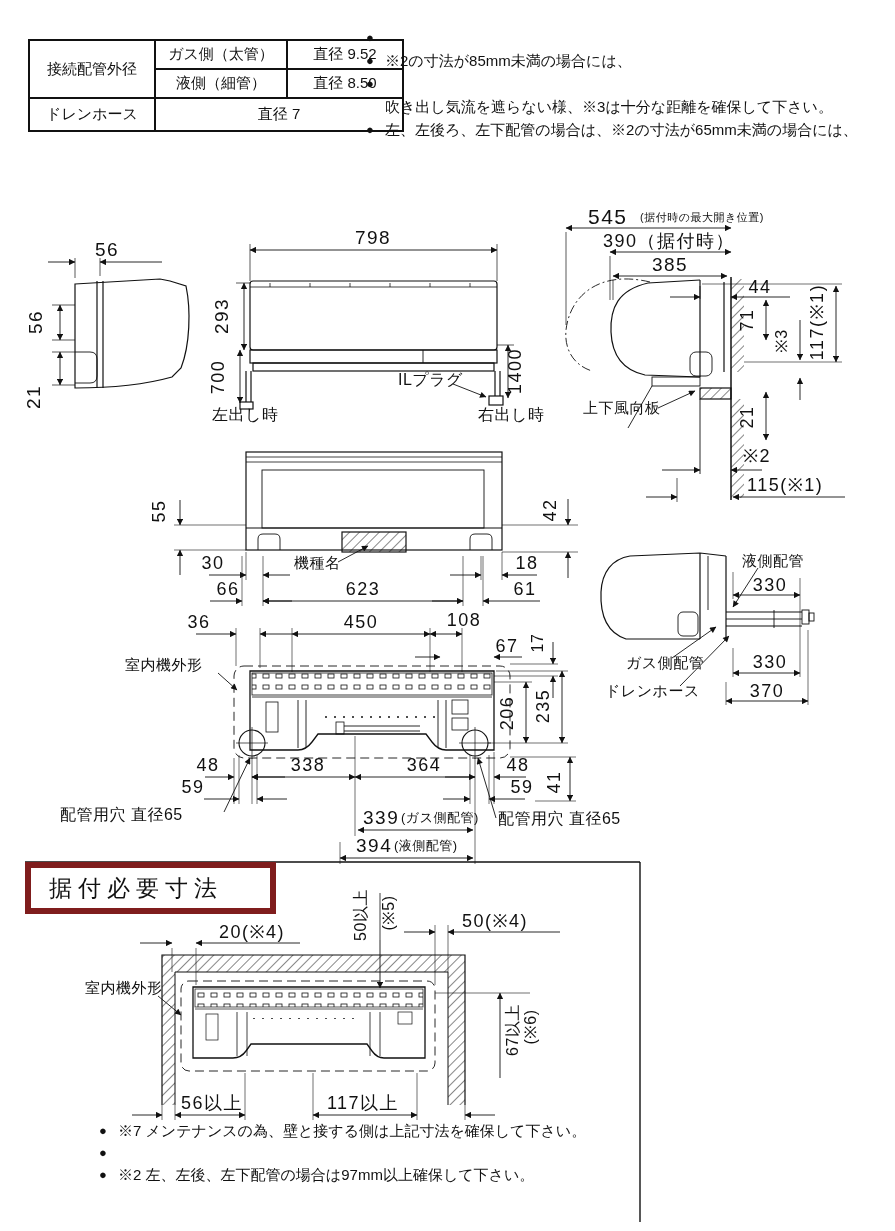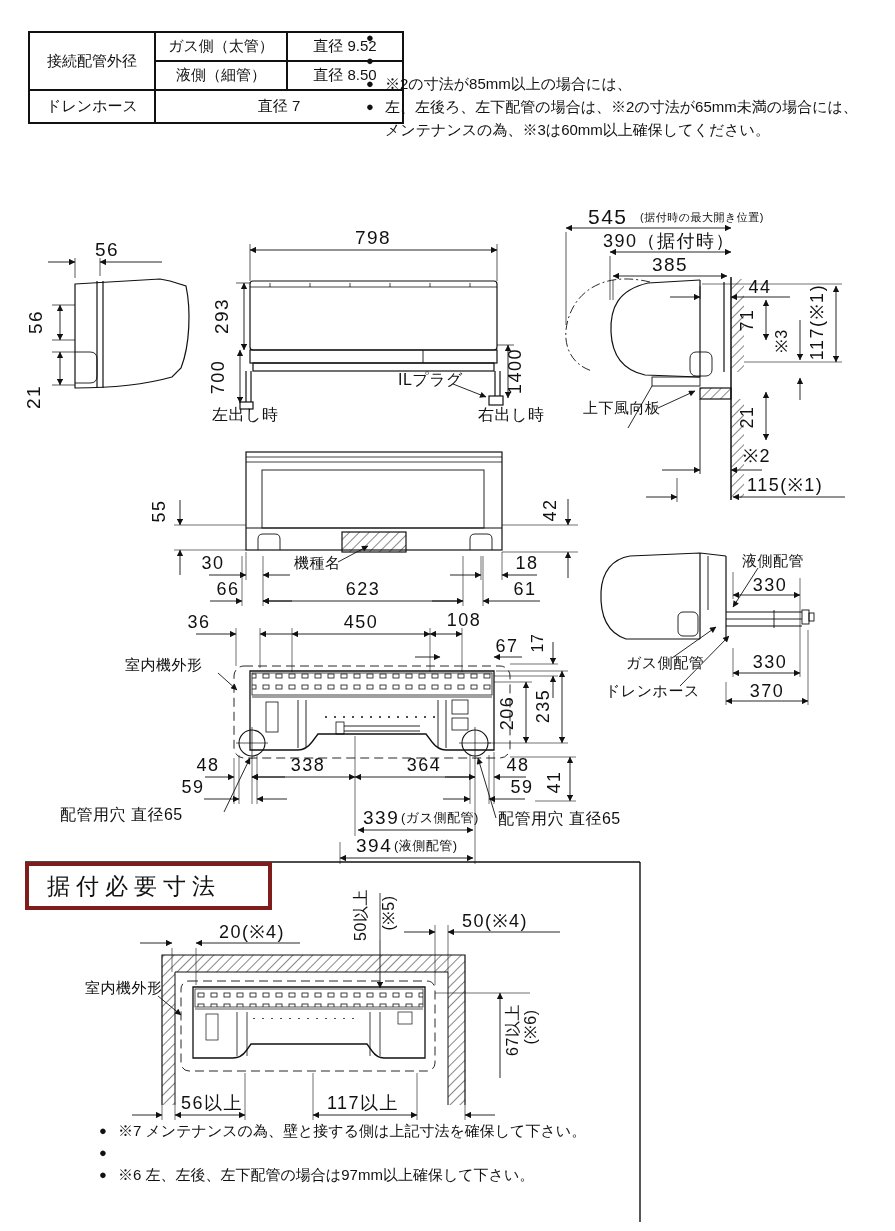--- a/index.html
+++ b/index.html
@@ -5,32 +5,32 @@
   html,body{margin:0;padding:0;background:#fff;}
   #page{position:relative;width:895px;height:1231px;background:#fff;overflow:hidden;
         font-family:"Liberation Sans",sans-serif;color:#111;}
   svg{position:absolute;left:0;top:0;}
   svg text{fill:#111;font-family:"Liberation Sans",sans-serif;letter-spacing:0.5px;}
   .t11{font-size:11px;} .t13{font-size:13px;} .t15{font-size:15px;} .t16{font-size:16px;}
   .t18{font-size:18px;letter-spacing:1.5px;} .t19{font-size:19px;letter-spacing:1.5px;}
   .t21{font-size:21px;letter-spacing:1.5px;}
   .mid{text-anchor:middle;}
   
-  #spec{position:absolute;left:28px;top:31px;border-collapse:collapse;padding-left:40px;}
+  #spec{position:absolute;left:28px;top:39px;border-collapse:collapse;padding-left:40px;}
   #spec td{border:2px solid #111;font-size:15px;padding:0 6px;text-align:center;
            white-space:nowrap;background:#fff;}
   
   #notes{position:absolute;left:366px;top:26px;width:525px;font-size:15px;line-height:23px;}
   .note{display:flex;}
   .note .b{width:19px;flex:none;font-size:13px;}
   .cont{padding-left:19px;}
   
   #inotes{position:absolute;left:99px;top:1120px;font-size:15px;line-height:22px;}
   
-  #ttl{position:absolute;left:25px;top:862px;width:221px;height:40px;border:4px solid #7f1d1d;
+  #ttl{position:absolute;left:25px;top:862px;width:221px;height:40px;border:6px solid #7f1d1d;
        font-size:23px;letter-spacing:6px;display:flex;align-items:center;padding-left:18px;background:#fff;}
 </style>
 </head>
 <body>
 
 <div id="page">
 
 <table id="spec">
   <tbody>
         <tr>
@@ -48,30 +48,30 @@
   </tr>
 </tbody>
     </table>
 
 <div id="notes">
   <div class="note">
     <span class="b">●</span>
   </div>
   <div class="note">
     <span class="b">●</span>
-  </div>
-  <div class="note">
-    <span class="b">●</span>
-    <span>※2の寸法が85mm以上の場合には、</span>
-  </div>
+    <span>※2の寸法が85mm未満の場合には、</span>
+  </div>
+  <div class="note">
+    <span class="b">●</span>
+  </div>
+  <div class="cont">吹き出し気流を遮らない様、※3は十分な距離を確保して下さい。</div>
   <div class="note">
     <span class="b">●</span>
     <span>左、左後ろ、左下配管の場合は、※2の寸法が65mm未満の場合には、</span>
   </div>
-  <div class="cont">メンテナンスの為、※3は60mm以上確保してください。</div>
 </div>
 
 <svg width="895" height="1231" viewBox="0 0 895 1231">
   <defs>
     <marker id="ar" viewBox="0 0 10 10" refX="9.5" refY="5" markerWidth="10" markerHeight="7" orient="auto-start-reverse">
       <path d="M0,0 L10,5 L0,10 Z" fill="#111"></path>
     </marker>
     <pattern id="hatch" width="7" height="7" patternUnits="userSpaceOnUse" patternTransform="rotate(45)">
       <line x1="0" y1="0" x2="0" y2="7" stroke="#111" stroke-width="1"></line>
     </pattern>
@@ -429,17 +429,17 @@
 <div id="inotes">
   <div class="note">
     <span class="b">●</span>
     <span>※7 メンテナンスの為、壁と接する側は上記寸法を確保して下さい。</span>
   </div>
   <div class="note">
     <span class="b">●</span>
   </div>
   <div class="note">
     <span class="b">●</span>
-    <span>※6 左、左後、左下配管の場合は97mm以上確保して下さい。</span>
+    <span>※2 左、左後、左下配管の場合は97mm以上確保して下さい。</span>
   </div>
 </div>
 
 </div>
 
 </body></html>

